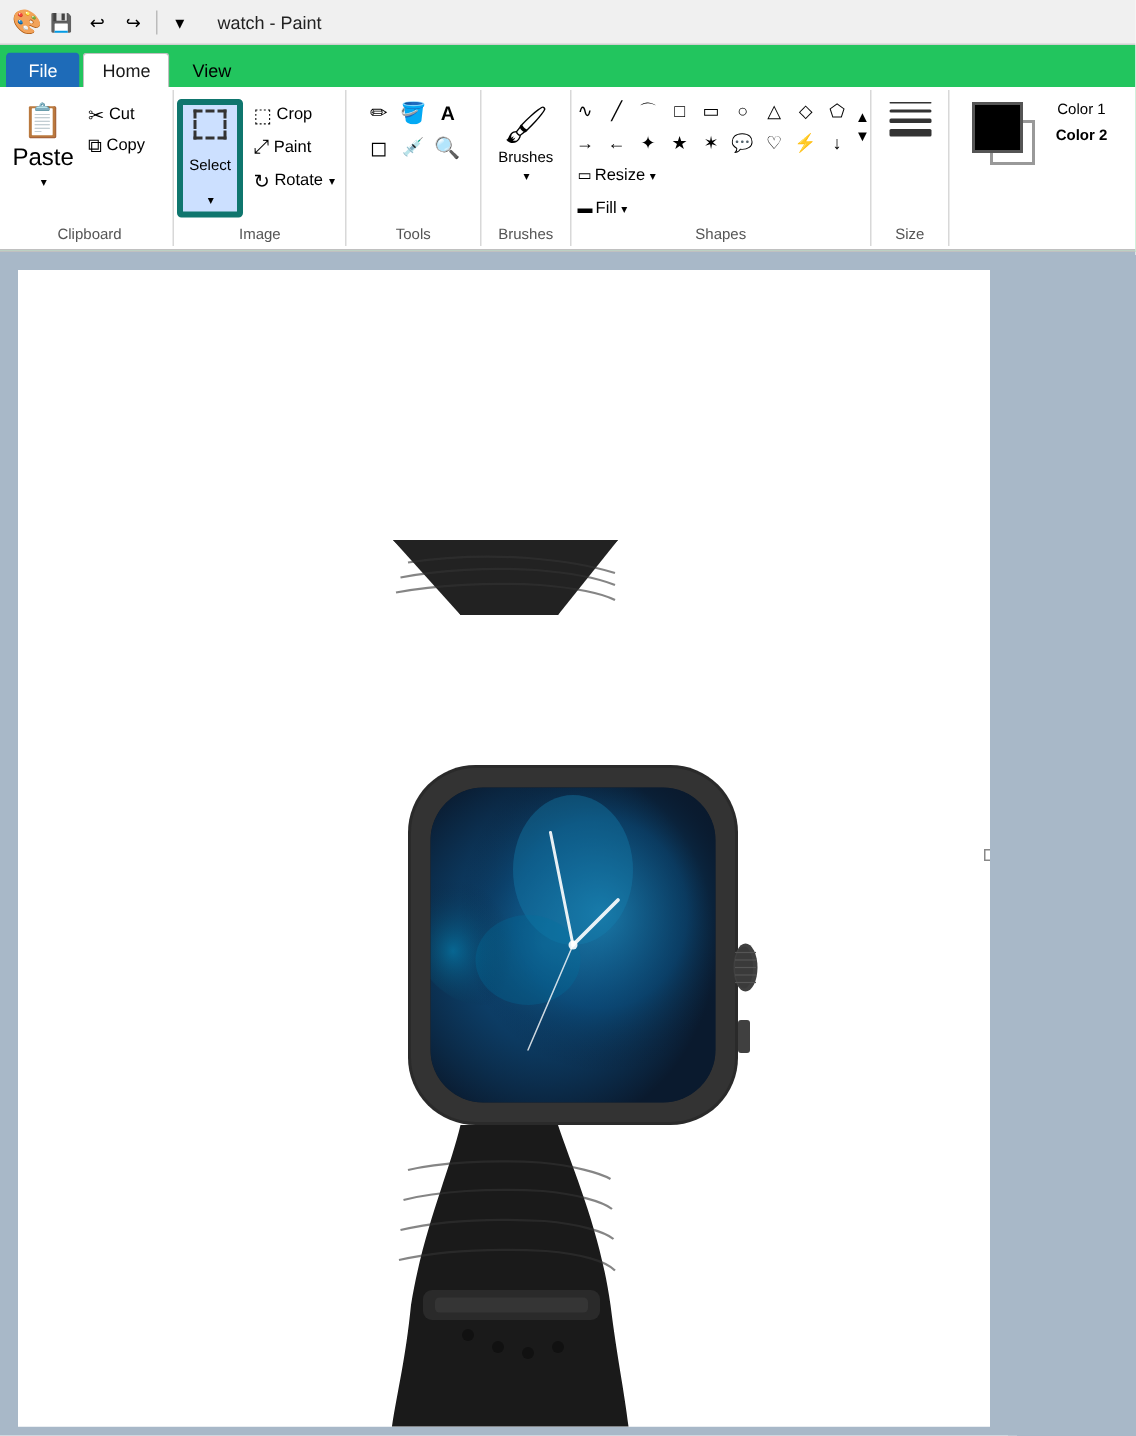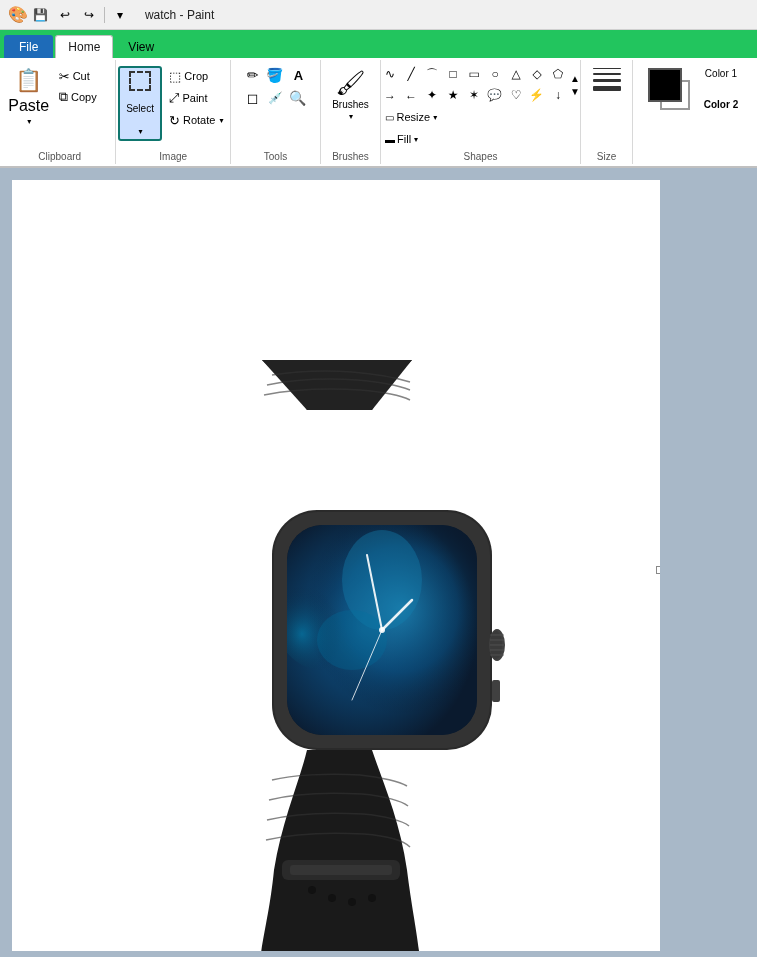--- a/index.html
+++ b/index.html
@@ -192,21 +192,21 @@
           </div>
         </div>
       </div>
       <div class="ribbon-group-label">Clipboard</div>
     </div>
 
     <div class="ribbon-group" style="min-width:110px;">
       <div class="ribbon-group-items">
         <div class="ribbon-column">
 
-          <div class="ribbon-btn-large select-btn-active" style="width:44px; min-height:62px; border:2px solid #0f766e;gap:12px;">
+          <div class="ribbon-btn-large select-btn-active" style="width:44px; min-height:62px; border:4px solid #0f766e;gap:12px;">
             <span class="icon" style="font-size:18px; border: 2px dashed #333; width:22px; height:20px; display:flex; align-items:center; justify-content:center;"></span>
             <span class="label" style="font-size:10px;">Select</span>
             <span class="dropdown-arrow">▾</span>
           </div>
         </div>
         <div class="ribbon-column" style="gap:2px;">
           <div class="ribbon-btn-small">
             <span class="icon">⬚</span>
             <span>Crop</span>
           </div>
@@ -309,21 +309,21 @@
       <div class="ribbon-group-items" style="flex-direction:column; align-items:flex-start; gap:2px; padding-top:4px;">
         <div style="display:flex; gap:6px; align-items:flex-start;">
 
           <div style="position:relative; width:50px; height:50px;">
 
             <div style="position:absolute; top:12px; left:12px; width:30px; height:30px; background:white; border:2px solid #999; cursor:pointer;"></div>
 
             <div style="position:absolute; top:0; left:0; width:34px; height:34px; background:black; border:2px solid #555; cursor:pointer;"></div>
           </div>
 
-          <div style="display:flex; flex-direction:column; gap:20px;">
+          <div style="display:flex; flex-direction:column; gap:6px;">
             <div style="font-size:10px; text-align:center; cursor:pointer;">Color 1</div>
             <div style="font-size:10px; text-align:center; cursor:pointer;font-weight:bold;">Color 2</div>
           </div>
         </div>
       </div>
       <div class="ribbon-group-label"></div>
     </div>
 
   </div>
 </div>

